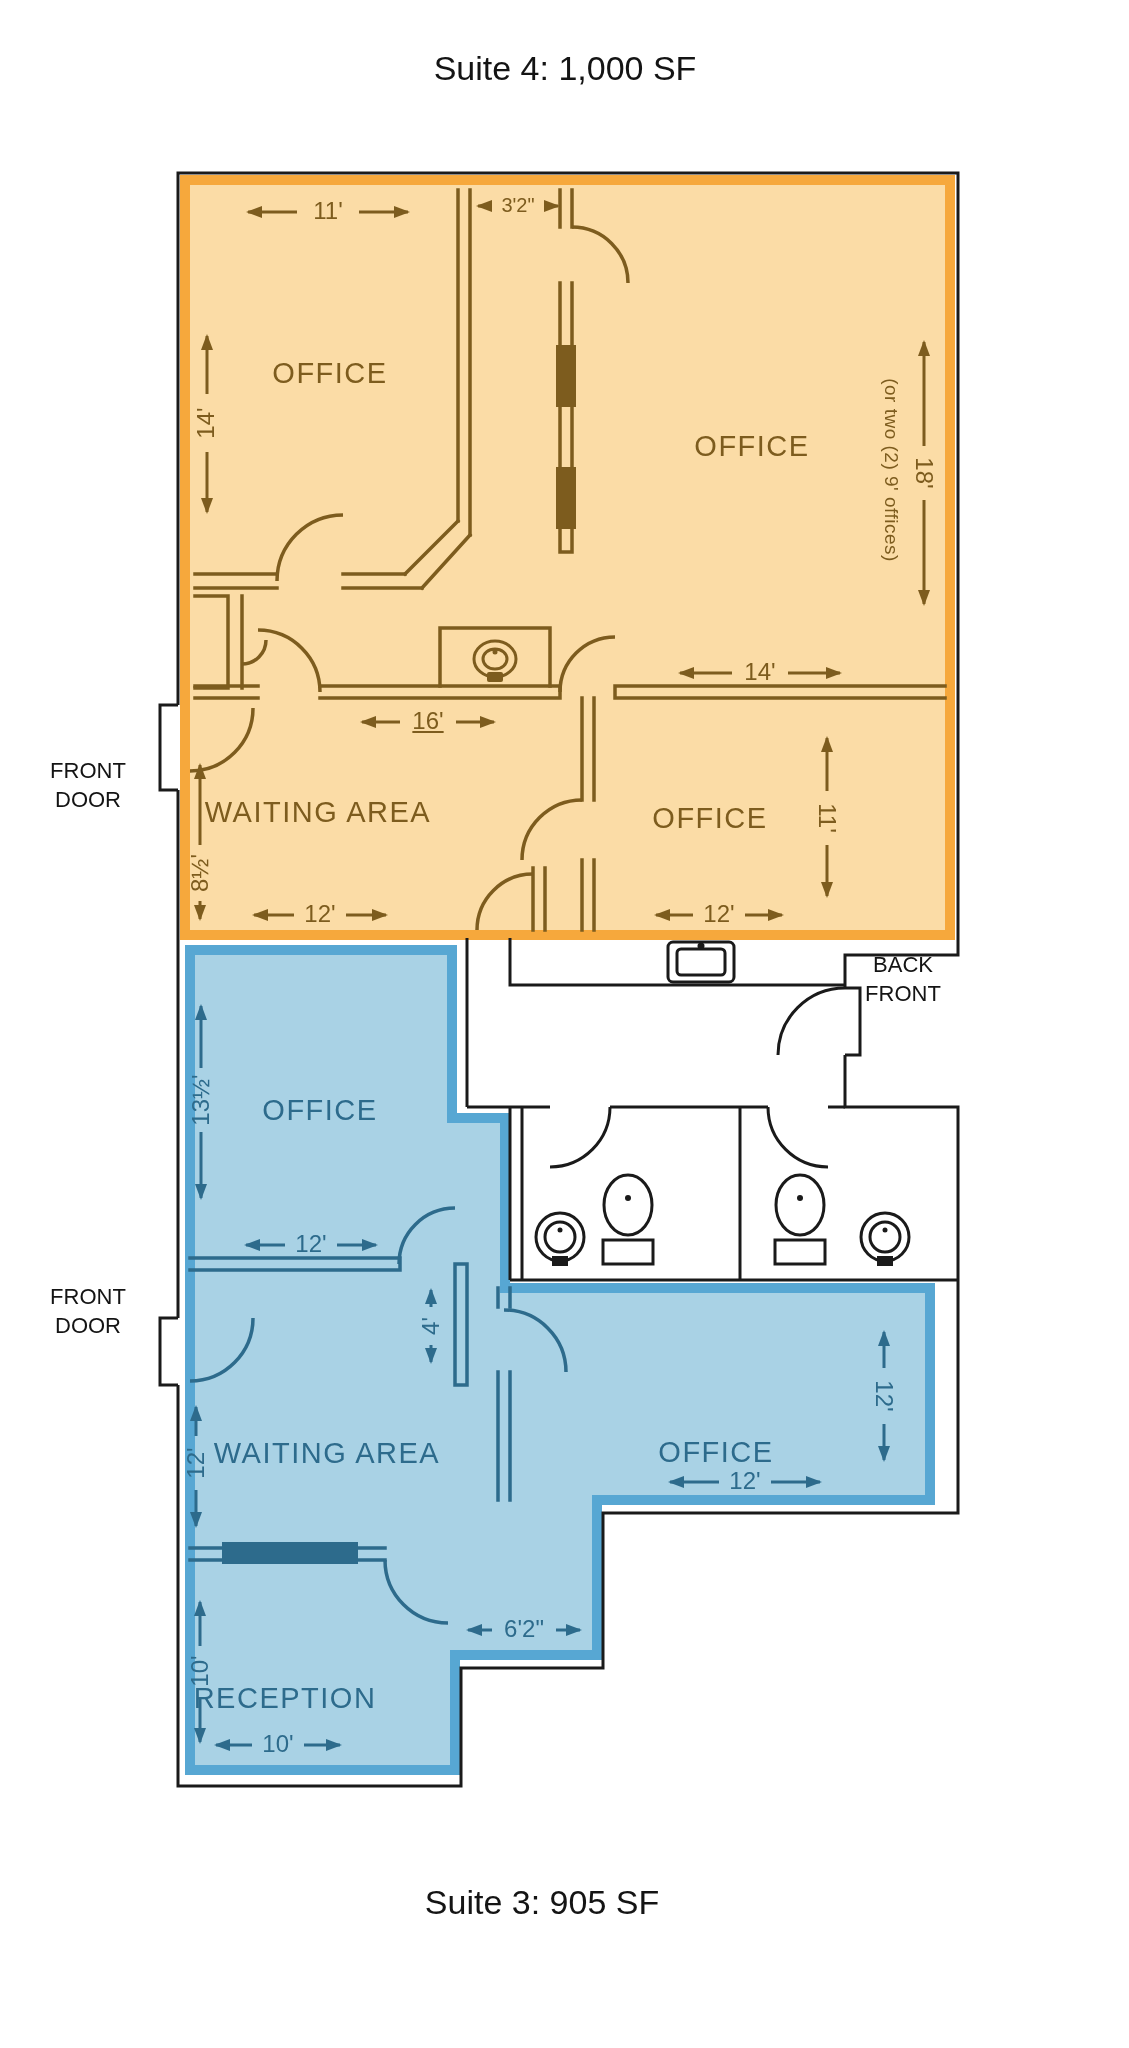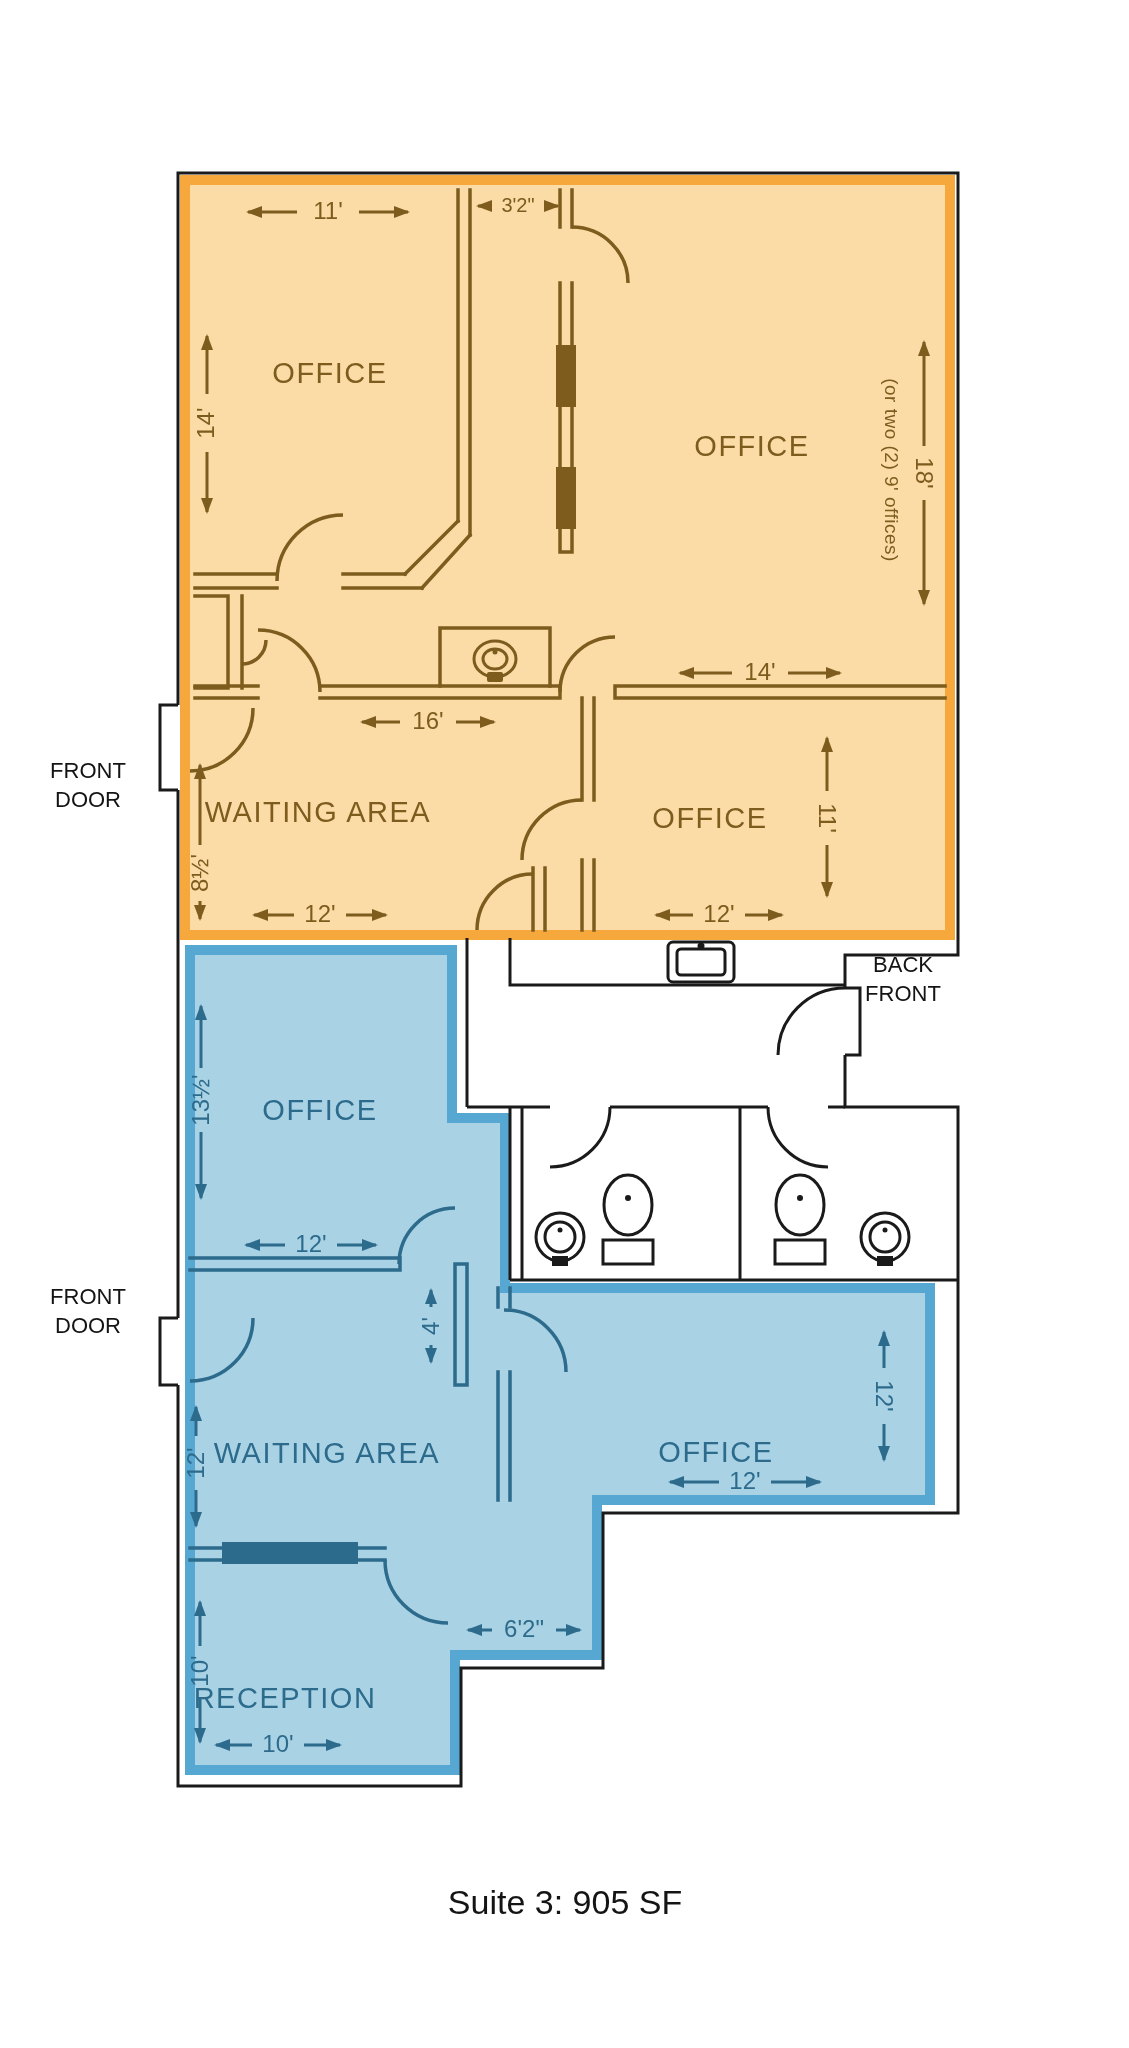--- a/index.html
+++ b/index.html
@@ -178,37 +178,38 @@
         <path d="M771,1482 H820" marker-end="url(#aS)"></path>
     <path d="M492,1630 H468" marker-end="url(#aS)"></path>
         <path d="M556,1630 H580" marker-end="url(#aS)"></path>
     <path d="M200,1646 V1602" marker-end="url(#aS)"></path>
         <path d="M200,1698 V1742" marker-end="url(#aS)"></path>
     <path d="M252,1745 H216" marker-end="url(#aS)"></path>
         <path d="M304,1745 H340" marker-end="url(#aS)"></path>
   </g>
 </svg>
 
-  <div class="lbl title" style="left:565px; top:1902px;">Suite 3: 905 SF</div>
+  <div class="lbl title" style="left:565px; top:68px;">Suite 4: 1,000 SF</div>
+  <div class="lbl title" style="left:542px; top:1902px;">Suite 3: 905 SF</div>
 
   <div class="lbl doorlbl" style="left:88px;  top:786px;">FRONT DOOR</div>
   <div class="lbl doorlbl" style="left:88px;  top:1312px;">FRONT DOOR</div>
   <div class="lbl doorlbl" style="left:903px; top:980px;">BACK FRONT</div>
 
   <div class="lbl room4" style="left:330px; top:373px;">OFFICE</div>
   <div class="lbl room4" style="left:752px; top:446px;">OFFICE</div>
   <div class="lbl room4" style="left:318px; top:812px;">WAITING AREA</div>
   <div class="lbl room4" style="left:710px; top:818px;">OFFICE</div>
 
   <div class="lbl dim4" style="left:328px; top:211px;">11'</div>
   <div class="lbl dim4 small" style="left:518px; top:205px;">3'2"</div>
   <div class="lbl dim4 v" style="left:206px; top:423px;">14'</div>
   <div class="lbl dim4 vr" style="left:924px; top:473px;">18'</div>
   <div class="lbl dim4 vr note" style="left:891px; top:470px;">(or two (2) 9' offices)</div>
-  <div class="lbl dim4" style="left:428px; top:721px;">16'</div>
+  <div class="lbl dim4" style="left:428px; top:721px;text-decoration:underline;">16'</div>
   <div class="lbl dim4" style="left:760px; top:672px;">14'</div>
   <div class="lbl dim4 v" style="left:200px; top:873px;">8½'</div>
   <div class="lbl dim4" style="left:320px; top:914px;">12'</div>
   <div class="lbl dim4 vr" style="left:827px; top:818px;">11'</div>
   <div class="lbl dim4" style="left:719px; top:914px;">12'</div>
 
   <div class="lbl room3" style="left:320px; top:1110px;">OFFICE</div>
   <div class="lbl room3" style="left:327px; top:1453px;">WAITING AREA</div>
   <div class="lbl room3" style="left:716px; top:1452px;">OFFICE</div>
   <div class="lbl room3" style="left:285px; top:1698px;">RECEPTION</div>

